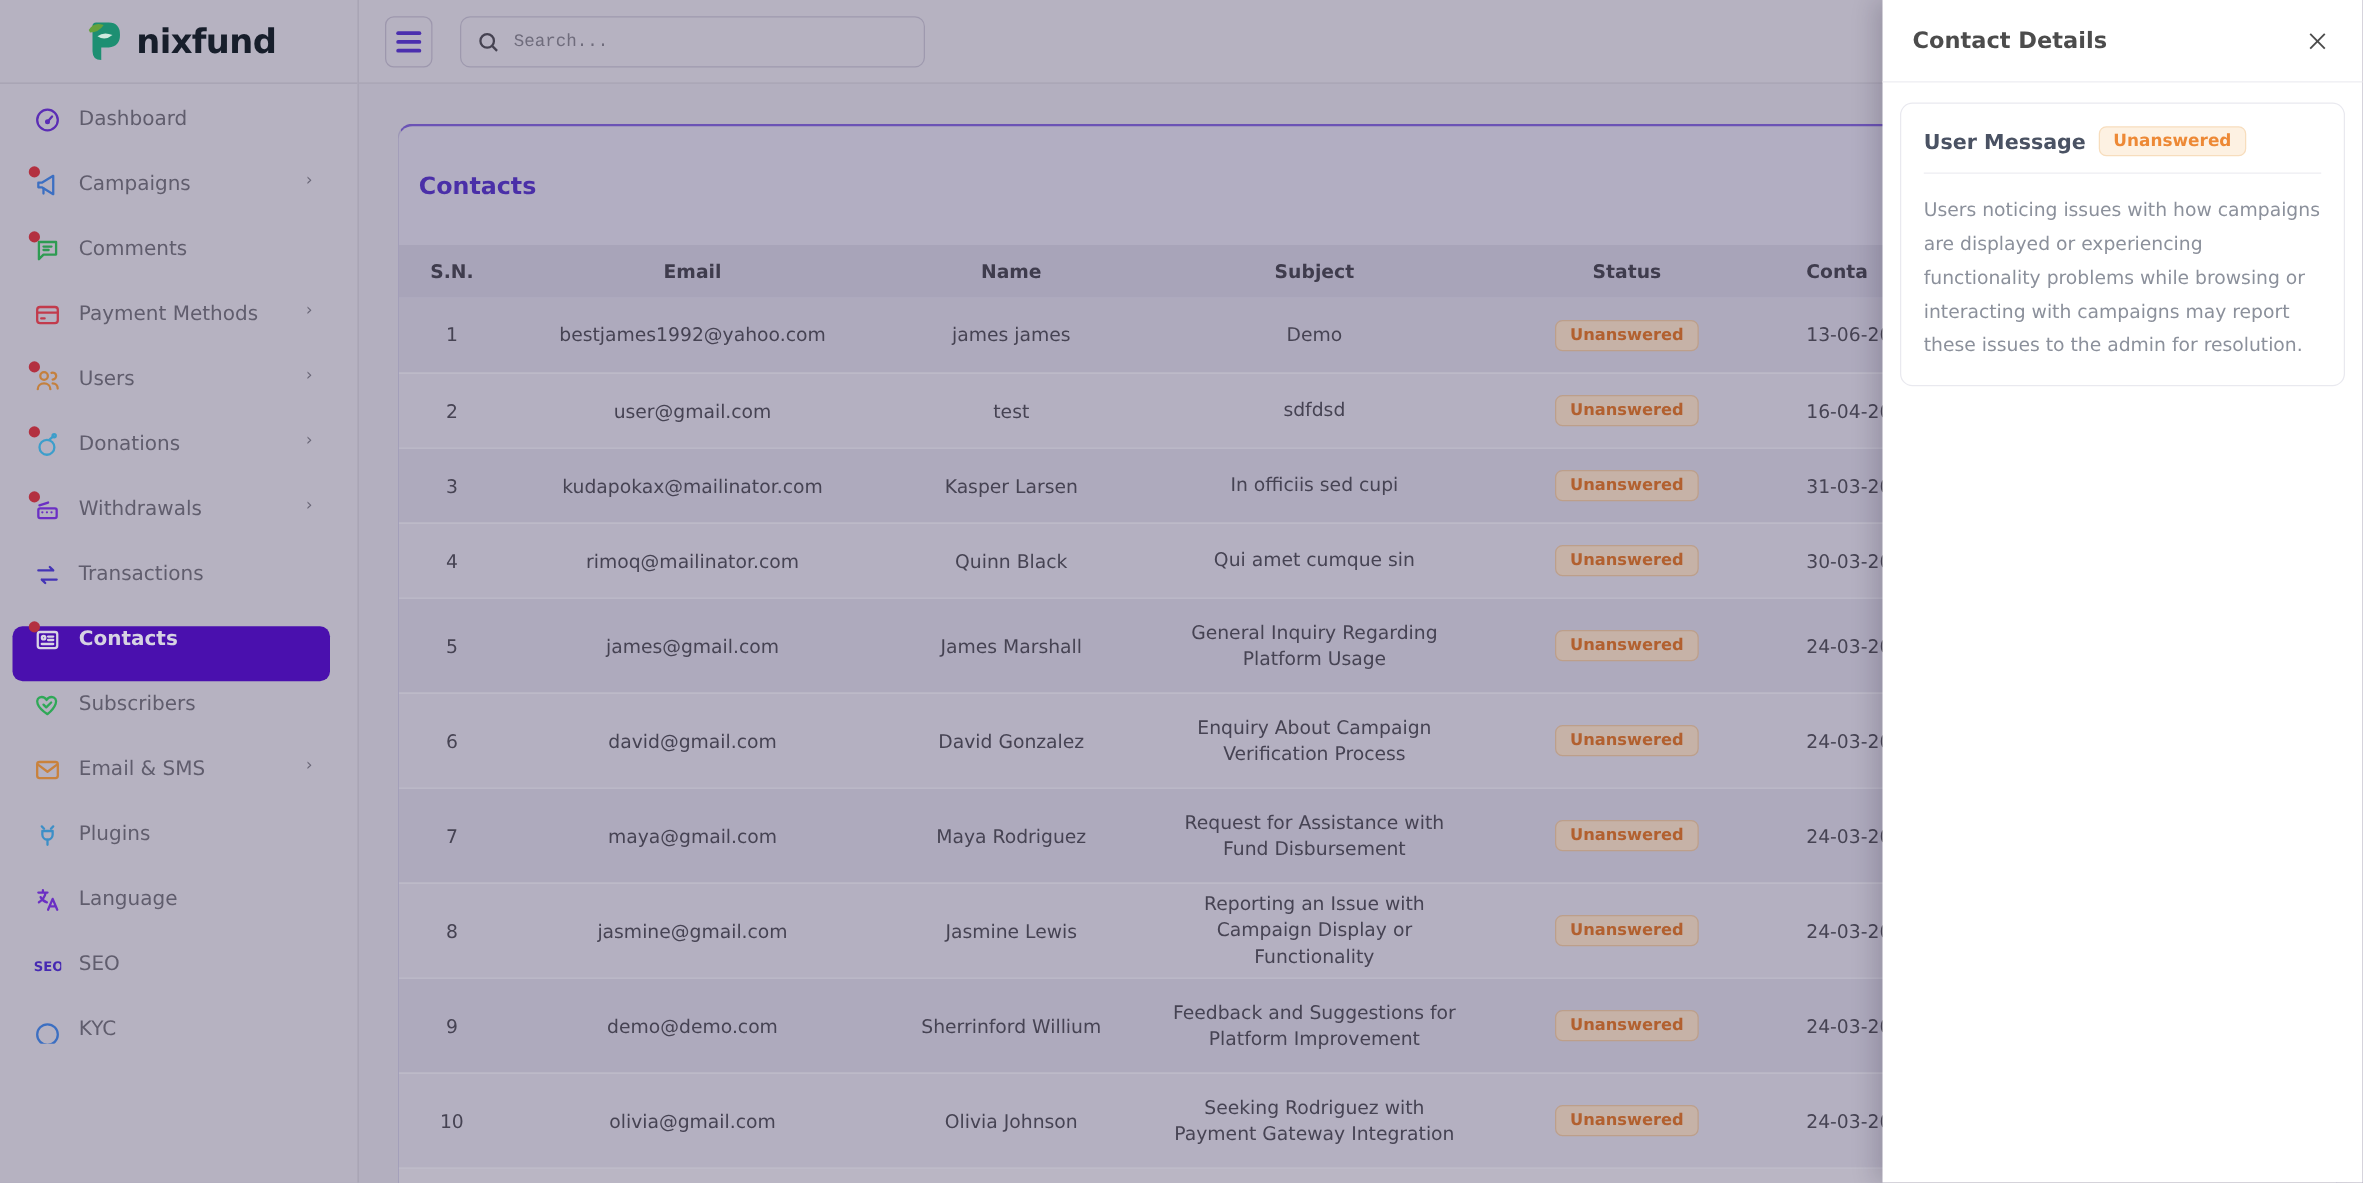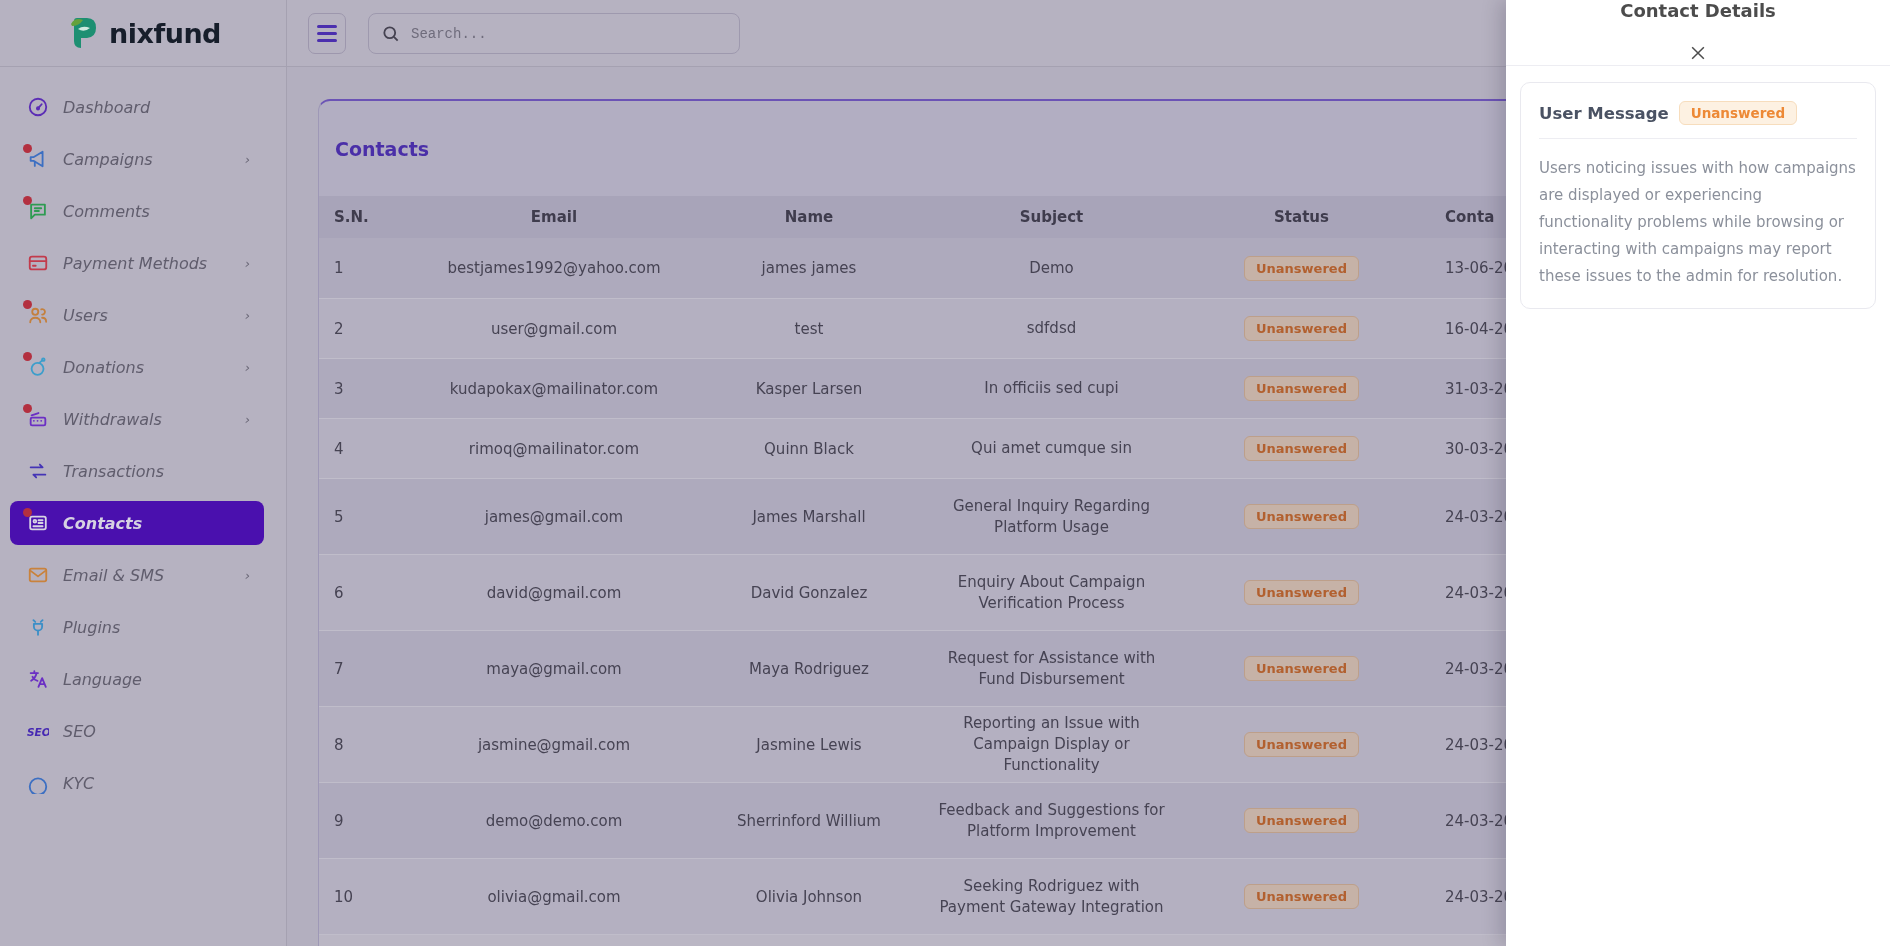--- a/index.html
+++ b/index.html
@@ -6,23 +6,23 @@
   html,body { width:1890px; height:946px; overflow:hidden;
     font-family:"DejaVu Sans","Liberation Sans",sans-serif; background:#b3afbf; }
 
   
   .sidebar { position:absolute; left:0; top:0; width:287px; height:946px;
     background:#b6b2c1; border-right:1px solid #a5a1b1; z-index:2; overflow:hidden; }
   .logo-row { height:67px; display:flex; align-items:center; justify-content:center;
     gap:8px; border-bottom:1px solid #a5a1b1; }
   .logo-text { font-size:27px; font-weight:700; color:#171e2b; letter-spacing:-0.5px; }
   .nav { padding-top:18px; }
-  .nav-item { position:relative; display:flex; align-items:center; gap:14px;
+  .nav-item { position:relative; display:flex; align-items:flex-start; gap:14px;
     height:44px; margin:0 22px 8px 10px; padding-left:17px; border-radius:8px;
-    color:#605d6d; font-size:16px; cursor:pointer;font-style:italic; }
+    color:#605d6d; font-size:16px; cursor:pointer; }
   .nav-item .ico { position:relative; width:22px; height:22px; flex:0 0 22px; display:flex; }
   .nav-item .ico svg { width:22px; height:22px; }
   .nav-item.active { background:#4a10ae; color:#d6d2e2; font-weight:600; }
   .dot { position:absolute; left:-4px; top:-4px; width:9px; height:9px;
     border-radius:50%; background:#b33040; }
   .chev { position:absolute; right:14px; font-size:13px; color:#6a6777; }
 
   
   .topbar { position:absolute; left:287px; right:0; top:0; height:67px;
     background:#b6b2c1; border-bottom:1px solid #a5a1b1; }
@@ -48,37 +48,37 @@
     justify-content:space-between; padding:0 16px; }
   .card-title { font-size:19px; font-weight:700; color:#4a2fa8; }
   .filter-select { width:118px; height:33px; border:1px solid #9a95a8; border-radius:6px;
     background:#bdb9c9; color:#6b6878; font-size:15px; display:flex;
     align-items:center; justify-content:center; cursor:pointer; }
 
   .grid-row { display:grid; grid-template-columns:70px 330px 180px 305px 195px 1fr;
     align-items:center; }
   .t-head { background:#a8a4b9; height:42px; color:#3f3c4d; font-weight:600; font-size:15px; }
   .t-head .cell, .t-row .cell { text-align:center; }
-  .t-head .cell.sn, .t-row .cell.sn { text-align:left; padding-left:15px; }
+  .t-head .cell.sn, .t-row .cell.sn { text-align:center; padding-left:15px; }
   .t-head .cell.date, .t-row .cell.date { text-align:left; padding-left:46px; white-space:nowrap; }
   .t-row { font-size:15px; color:#464353; border-top:1px solid #c0bdca; }
   .t-row:first-of-type { border-top:none; }
   .t-row.h1 { height:60px; } .t-row.h2 { height:76px; }
   .t-row.odd { background:#aeaabd; } .t-row.even { background:#b4b0c1; }
   .cell.subject span { display:inline-block; max-width:235px; line-height:21px; }
   .badge-dim { display:inline-block; padding:4px 11px; border-radius:6px;
     font-size:13px; font-weight:700; color:#b2602f; background:#c6b2a7;
     border:1px solid #bd9f8a; }
   .sliver { height:14px; background:#bab6c4; border-top:1px solid #c0bdca; }
 
   
   .drawer { position:absolute; right:0; top:0; width:384px; height:946px;
     background:#ffffff; z-index:20; box-shadow:-6px 0 18px rgba(20,15,40,.18); }
   .drawer-head { height:66px; display:flex; align-items:center;
-    justify-content:space-between; padding:0 24px 0 24px; border-bottom:1px solid #ededf2;flex-direction:column; }
+    justify-content:space-between; padding:0 24px 0 24px; border-bottom:1px solid #ededf2; }
   .drawer-title { font-size:18px; font-weight:700; color:#4c4c4c; }
   .close-btn { width:24px; height:24px; background:none; border:none; cursor:pointer;
     color:#4c4c4c; display:flex; align-items:center; justify-content:center; }
   .drawer-body { padding:16px 14px; }
   .msg-card { border:1px solid #e9e9ef; border-radius:10px; padding:18px; }
   .msg-title-row { display:flex; align-items:center; gap:10px;
     padding-bottom:13px; border-bottom:1px solid #ededf2; }
   .msg-title { font-size:16.5px; font-weight:700; color:#4a5263; }
   .badge-lite { display:inline-block; padding:3px 11px; border-radius:6px;
     font-size:13.5px; font-weight:700; color:#ed8936; background:#fdf1e2;
@@ -189,20 +189,29 @@
       <div class="nav-item active">
         <span class="ico" style="color: rgb(216, 212, 228);">
           <svg viewBox="0 0 24 24" fill="none" stroke="currentColor" stroke-width="2" stroke-linecap="round" stroke-linejoin="round">
             <rect x="3.5" y="5" width="17" height="14" rx="2"></rect>
             <circle cx="8.6" cy="10" r="1.5"></circle>
             <path d="M12.5 9h4.5M12.5 12h4.5M7 15.5h10"></path>
           </svg>
           <span class="dot"></span>
         </span>
         <span>Contacts</span>
+      </div>
+      <div class="nav-item">
+        <span class="ico" style="color: rgb(47, 168, 87);">
+          <svg viewBox="0 0 24 24" fill="none" stroke="currentColor" stroke-width="2" stroke-linecap="round" stroke-linejoin="round">
+            <path d="M12 20S5 15.5 3.4 11C2.1 7.6 4.1 5 6.9 5c2 0 3.5 1.2 4.3 2.6C12 6.2 13.6 5 15.6 5c2.8 0 4.8 2.6 3.5 6C17.5 15.5 12 20 12 20z"></path>
+            <path d="M8.5 11.7l2.4 2.4 4.3-4.3"></path>
+          </svg>
+        </span>
+        <span>Subscribers</span>
       </div>
       <div class="nav-item">
         <span class="ico" style="color: rgb(201, 130, 60);">
           <svg viewBox="0 0 24 24" fill="none" stroke="currentColor" stroke-width="2" stroke-linecap="round" stroke-linejoin="round">
             <rect x="3" y="5" width="18" height="14" rx="2"></rect>
             <path d="M4 7.5l8 6 8-6"></path>
           </svg>
         </span>
         <span>Email &amp; SMS</span>
         <span class="chev">›</span>

